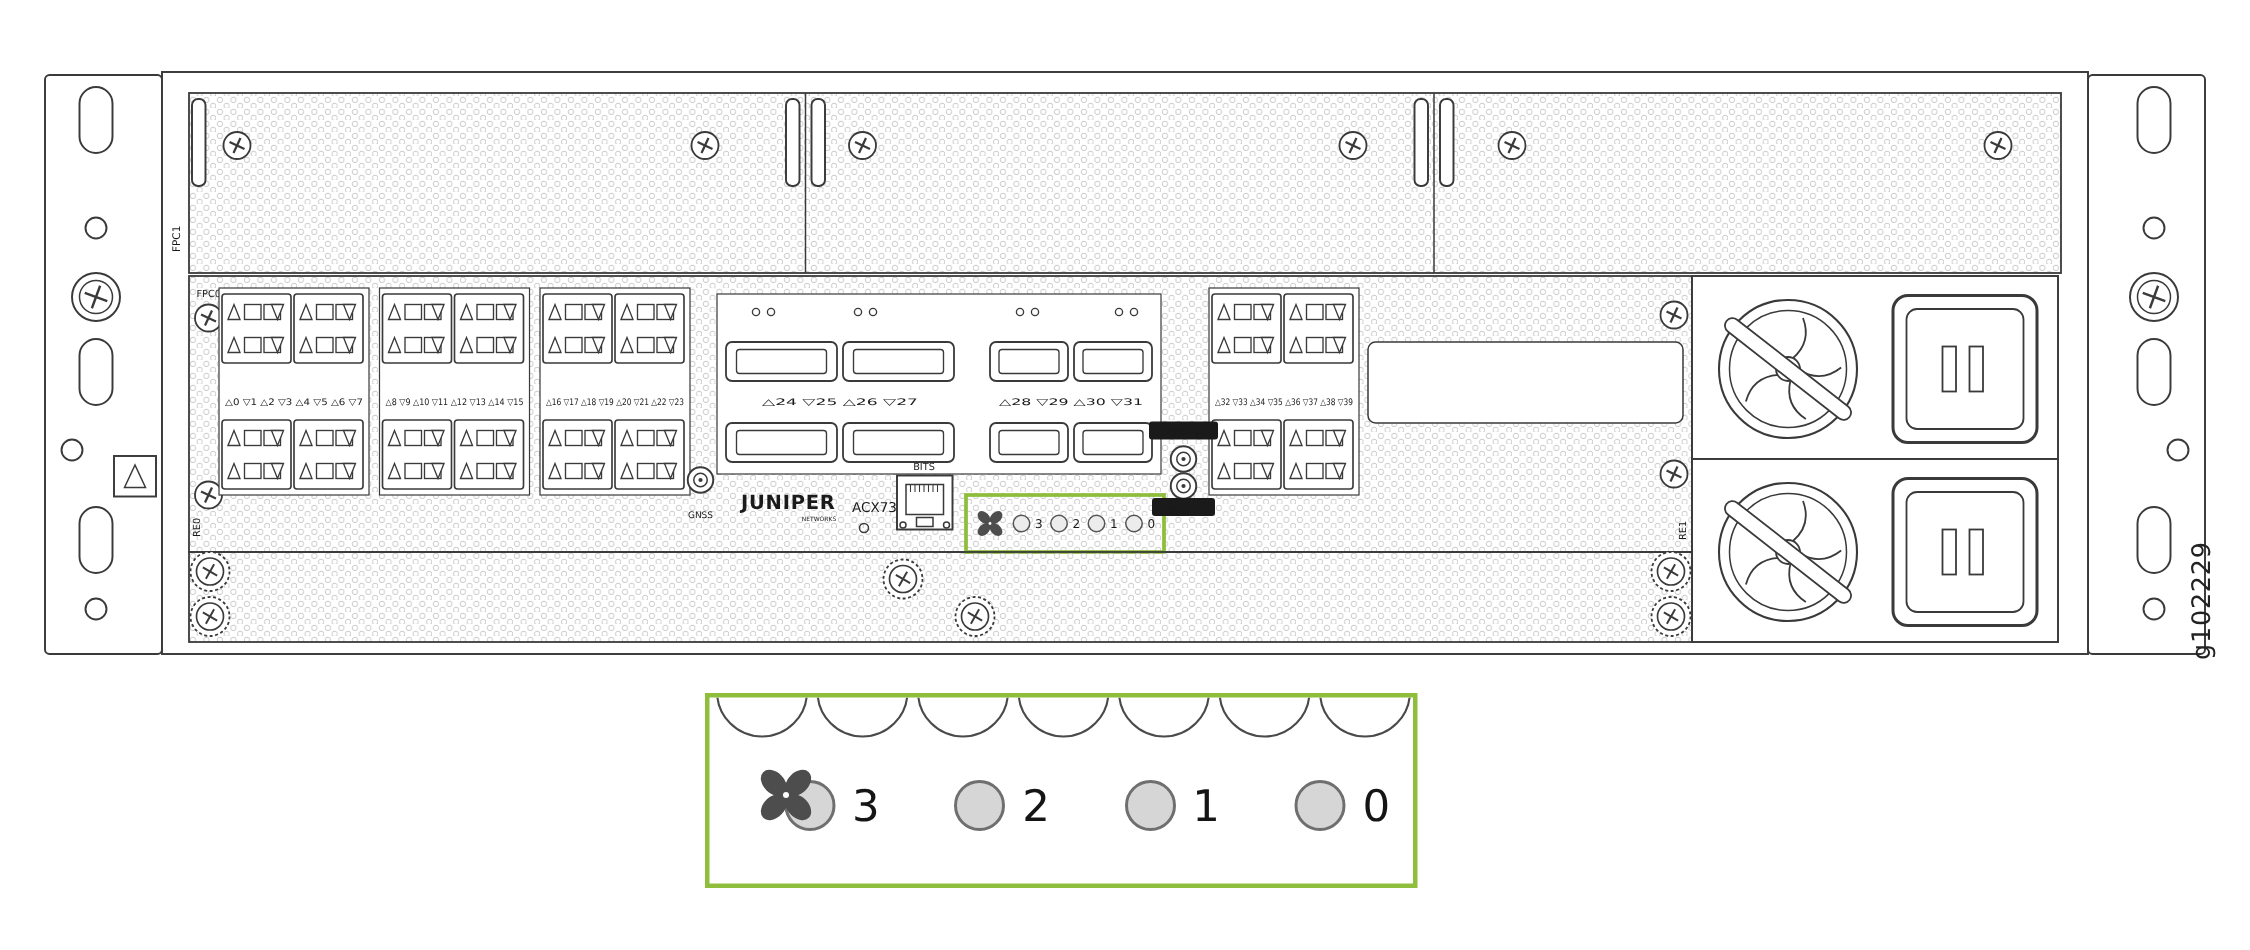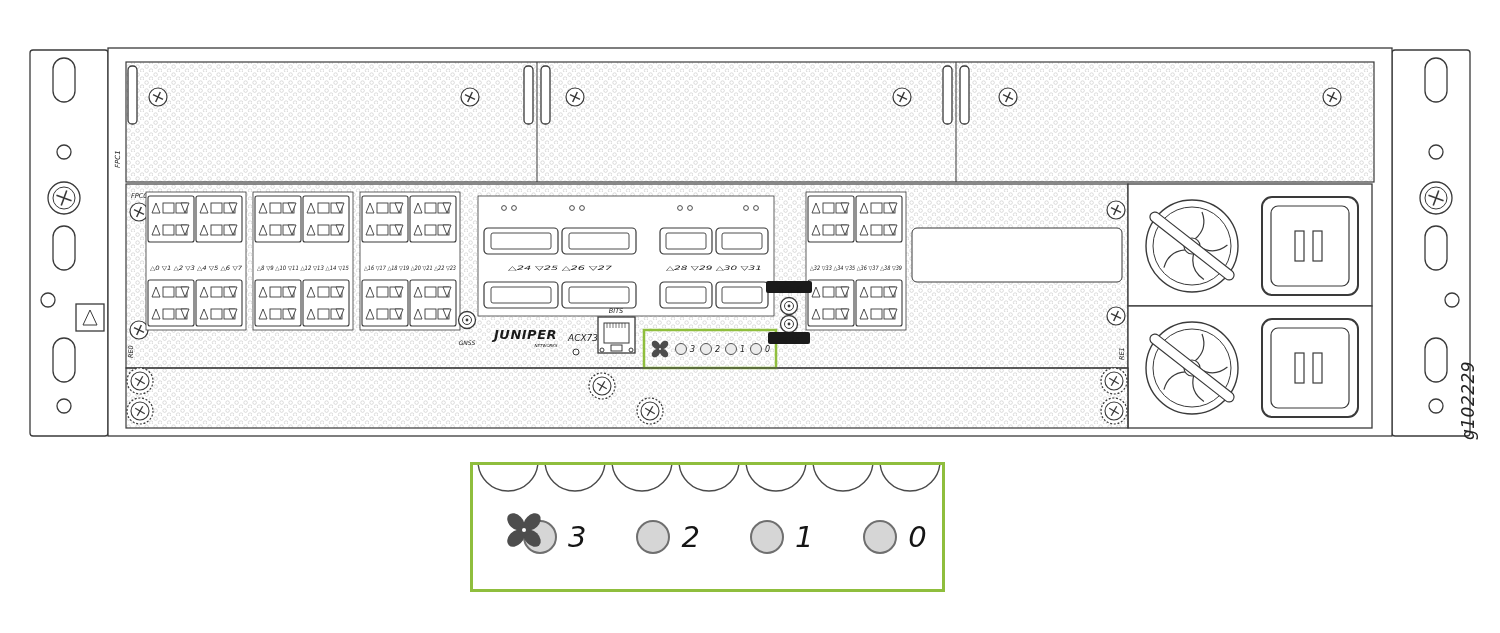--- a/index.html
+++ b/index.html
@@ -1,18 +1,18 @@
 <!DOCTYPE html>
 <html style="--hl: #8FBE3D;"><head>
 <meta charset="utf-8">
 <style>
   :root{ --hl:#8FBE3D; }
   html,body{margin:0;padding:0;background:#fff;}
   .stage{position:relative;width:1500px;height:633px;background:#fff;overflow:hidden;
-         font-family:"DejaVu Sans",sans-serif;font-style:italic;}
+         font-family:"DejaVu Sans",sans-serif;}
   .stage svg{position:absolute;left:0;top:0;}
   svg text{font-family:"DejaVu Sans",sans-serif;fill:#1a1a1a;}
   .ln{fill:#fff;stroke:#3a3a3a;stroke-width:1.3;}
   .thin{fill:none;stroke:#3a3a3a;stroke-width:1;}
   
   .callout{position:absolute;left:470px;top:462px;width:475px;height:130px;
            border:3px solid var(--hl);box-sizing:border-box;background:#fff;overflow:hidden;}
   .scallops{position:absolute;left:0;top:0;}
   .callout-row{position:absolute;left:28px;top:42px;height:60px;display:flex;align-items:center;}
   .fan-wrap{width:46px;height:46px;}

